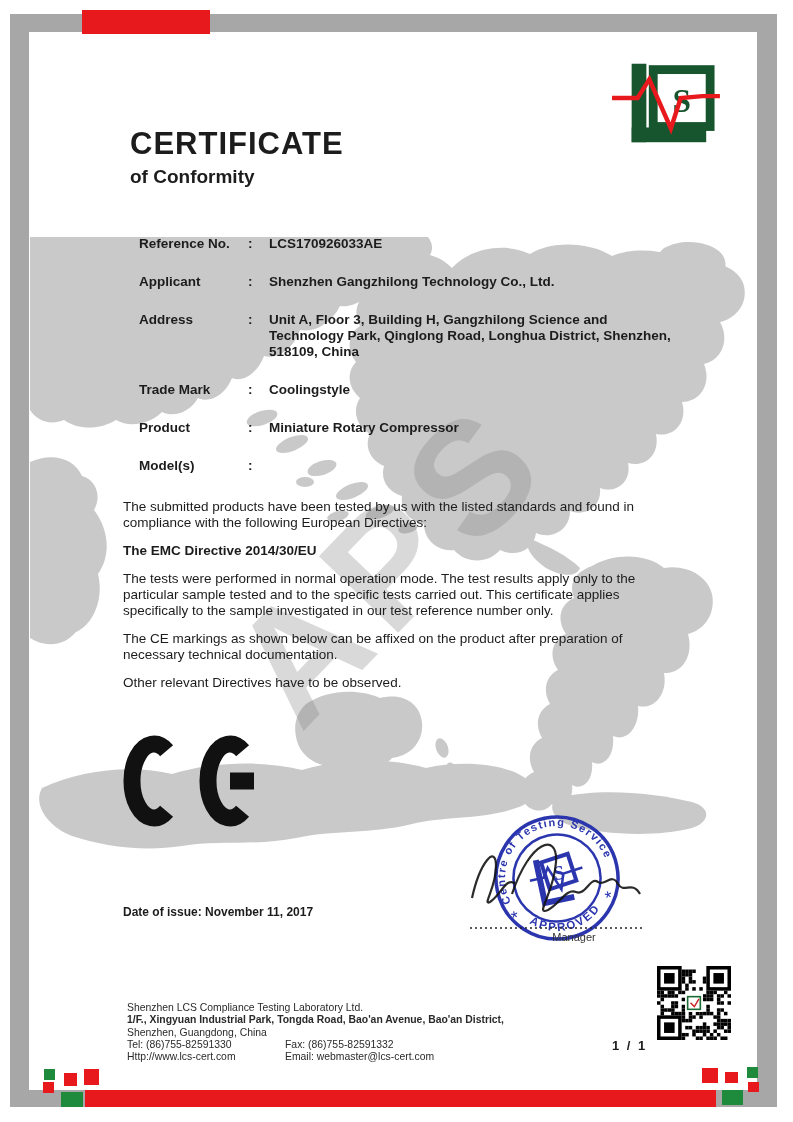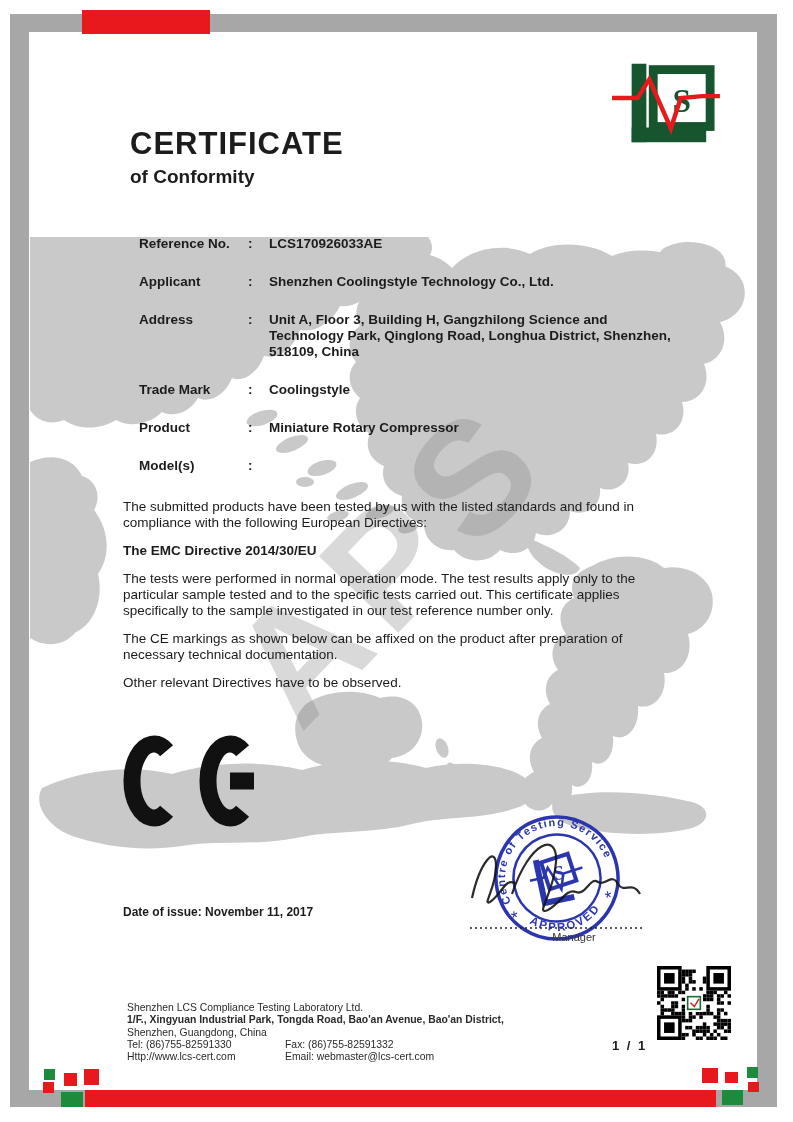--- a/index.html
+++ b/index.html
@@ -105,21 +105,21 @@
 
     <div class="content">
       <div class="field-row">
         <span class="field-label">Reference No.</span>
         <span class="field-colon">:</span>
         <span class="field-value">LCS170926033AE</span>
       </div>
       <div class="field-row">
         <span class="field-label">Applicant</span>
         <span class="field-colon">:</span>
-        <span class="field-value">Shenzhen Coolingstyle Technology Co., Ltd.</span>
+        <span class="field-value">Shenzhen Gangzhilong Technology Co., Ltd.</span>
       </div>
       <div class="field-row">
         <span class="field-label">Address</span>
         <span class="field-colon">:</span>
         <span class="field-value">Unit A, Floor 3, Building H, Gangzhilong Science and Technology Park, Qinglong Road, Longhua District, Shenzhen, 518109, China</span>
       </div>
       <div class="field-row">
         <span class="field-label">Trade Mark</span>
         <span class="field-colon">:</span>
         <span class="field-value">Coolingstyle</span>

